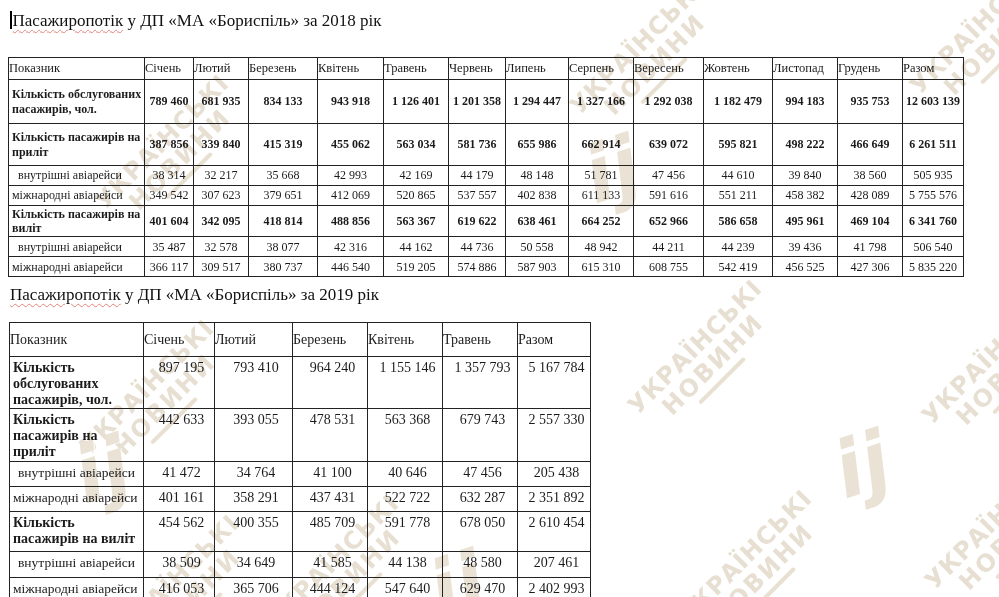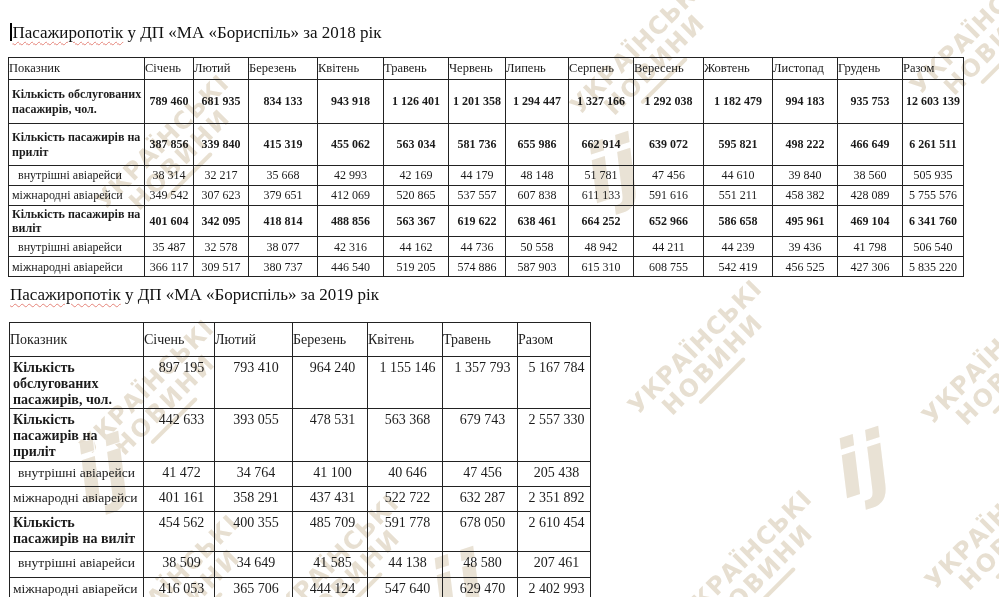--- a/index.html
+++ b/index.html
@@ -46,21 +46,21 @@
     text-decoration:underline;
     text-decoration-style:wavy;
     text-decoration-color:#e5847a;
     text-decoration-thickness:1px;
     text-underline-offset:3px;
   }
   .caret {
     display:inline-block; width:1.5px; height:18px;
     background:#000; margin-right:1px; vertical-align:-3px;
   }
-  #title-2018 { top:23px; }
+  #title-2018 { top:11px; }
   #title-2019 { top:285px; }
 
   table { border-collapse:collapse; table-layout:fixed; position:absolute; background:transparent; }
   th, td { border:1px solid #222; overflow:hidden; }
   th { font-weight:normal; text-align:left; vertical-align:middle; }
 
   
   #t2018 { left:8px; top:57px; width:955px; font-size:12px; }
   #t2018 th { font-size:12.5px; }
   #t2018 thead tr { height:22px; }
@@ -244,21 +244,21 @@
           <td class="val">505 935</td>
         </tr>
         <tr>
           <td class="lbl">міжнародні авіарейси</td>
           <td class="val">349 542</td>
           <td class="val">307 623</td>
           <td class="val">379 651</td>
           <td class="val">412 069</td>
           <td class="val">520 865</td>
           <td class="val">537 557</td>
-          <td class="val">607 838</td>
+          <td class="val">402 838</td>
           <td class="val">611 133</td>
           <td class="val">591 616</td>
           <td class="val">551 211</td>
           <td class="val">458 382</td>
           <td class="val">428 089</td>
           <td class="val">5 755 576</td>
         </tr>
         <tr class="bold">
           <td class="lbl">Кількість пасажирів на виліт</td>
           <td class="val">401 604</td>

